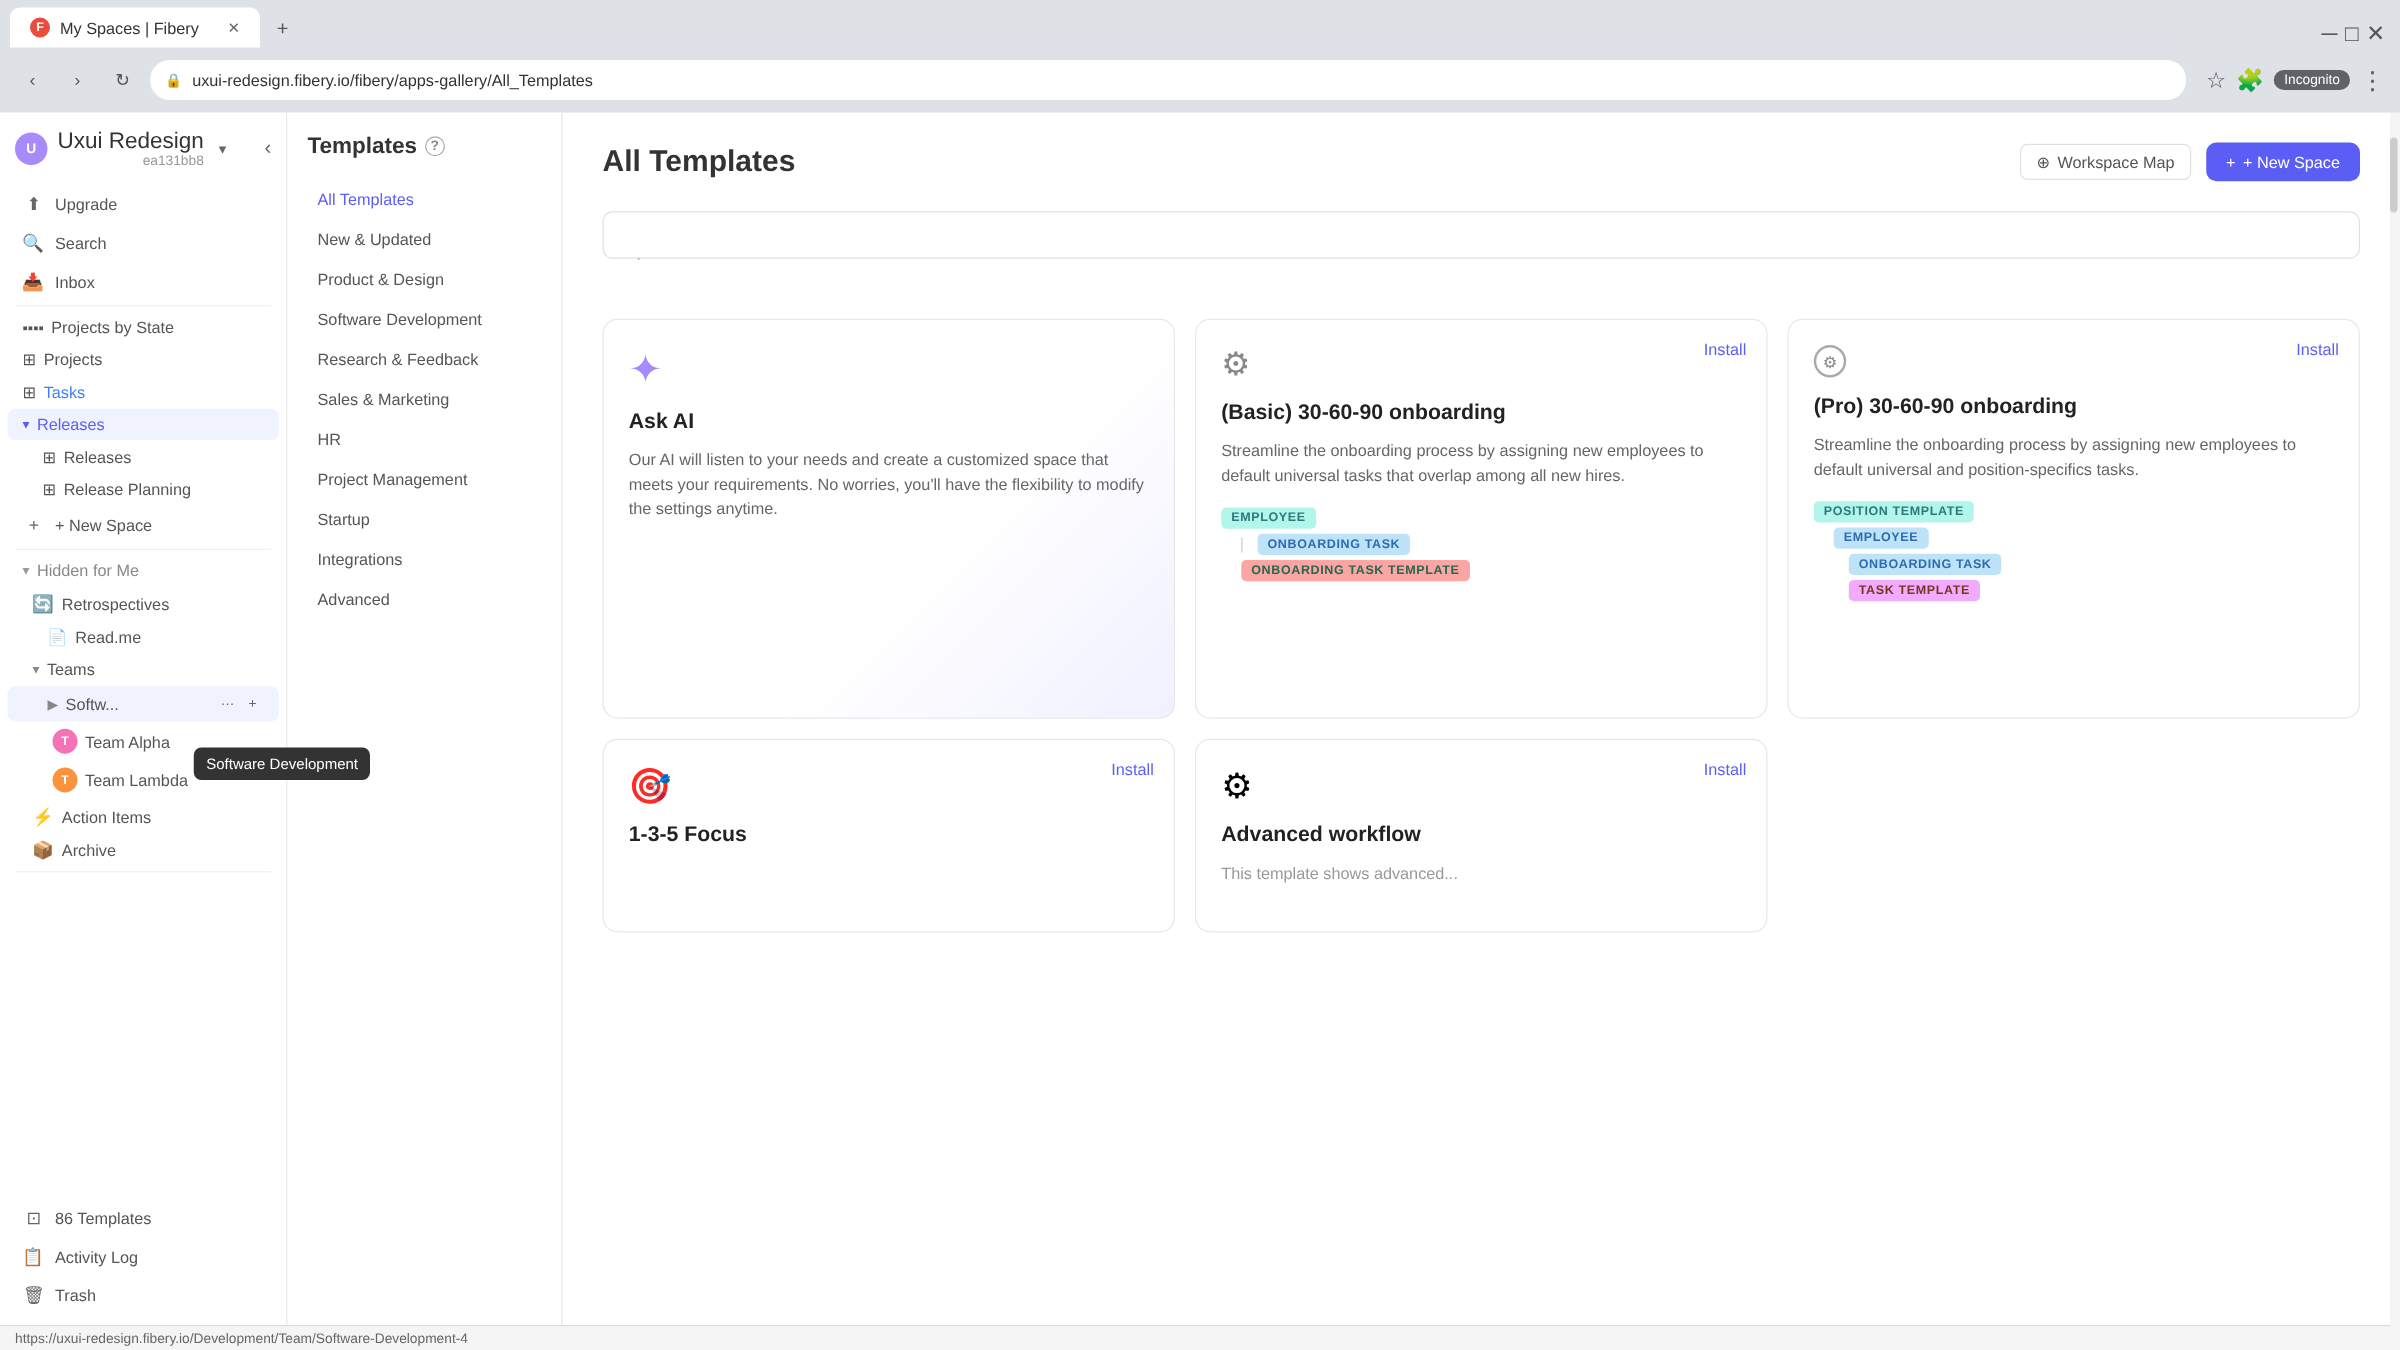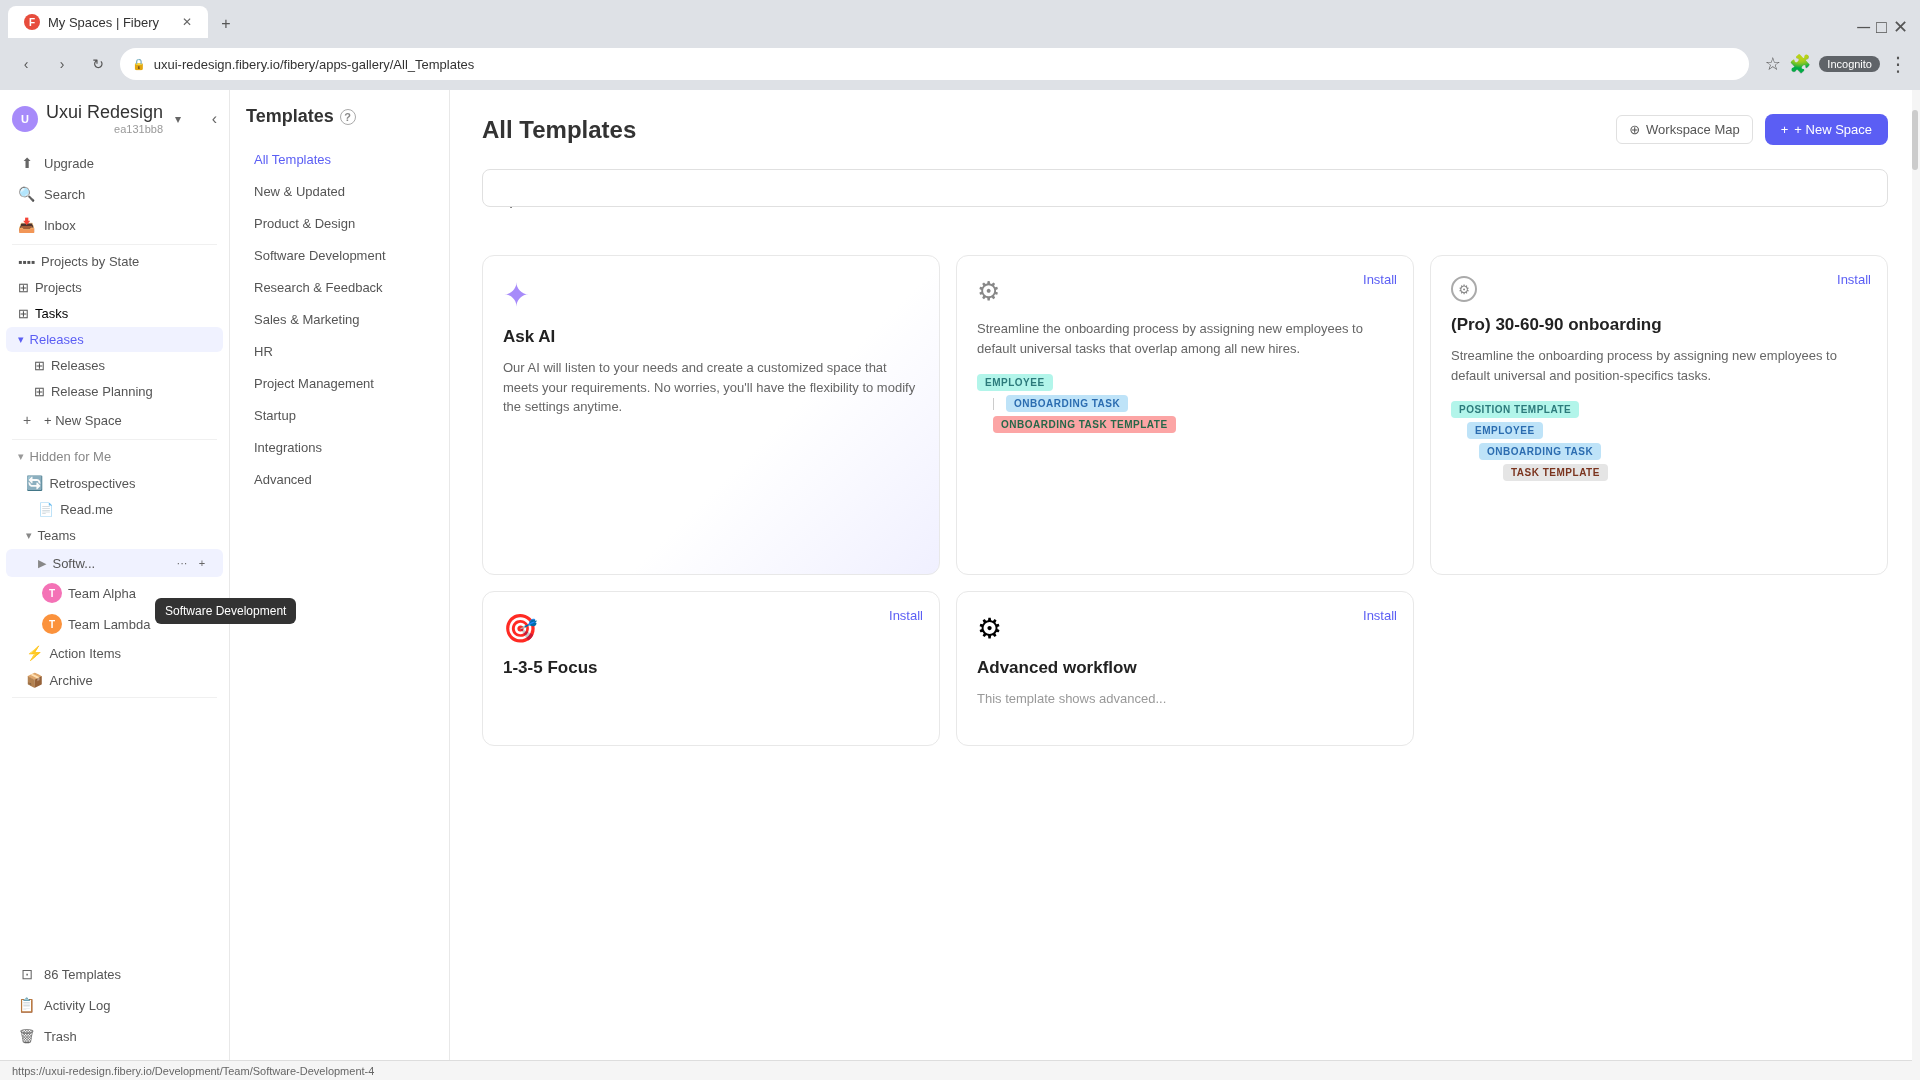--- a/index.html
+++ b/index.html
@@ -62,21 +62,21 @@
     .card-install { position: absolute; top: 16px; right: 16px; font-size: 13px; color: #5b5ef4; font-weight: 500; cursor: pointer; }
     .card-sync { position: absolute; top: 16px; right: 16px; font-size: 13px; color: #5b5ef4; font-weight: 500; cursor: pointer; }
     .card-icon { font-size: 28px; margin-bottom: 12px; }
     .card-title { font-size: 17px; font-weight: 600; color: #222; margin-bottom: 10px; line-height: 1.3; }
     .card-desc { font-size: 13px; color: #666; line-height: 1.5; margin-bottom: 16px; }
     .ai-btn { background: #5b5ef4; color: #fff; border: none; border-radius: 8px; padding: 12px 24px; font-size: 14px; font-weight: 500; cursor: pointer; width: 100%; margin-top: 8px; }
     .tag { padding: 3px 8px; border-radius: 4px; font-size: 10px; font-weight: 600; letter-spacing: 0.5px; }
     .tag-teal { background: #b2f5ea; color: #2c7a7b; }
     .tag-blue { background: #bee3f8; color: #2b6cb0; }
     .tag-green { background: #fca5a5; color: #276749; }
-    .tag-orange { background: #e5e5e5; color: #7b341e; margin-left: 24px; }
+    .tag-orange { background: #f0abfc; color: #7b341e; }
     .mini-diagram { margin: 16px 0 4px; }
     .mini-diagram-row { display: flex; align-items: center; gap: 4px; margin-bottom: 4px; }
     .scrollbar-track { position: absolute; right: 0; top: 0; width: 6px; height: 100%; background: #f5f5f5; }
     .scrollbar-thumb { width: 6px; background: #ccc; border-radius: 3px; position: absolute; top: 0; height: 60px; }
     .top-bar { display: flex; align-items: center; justify-content: space-between; margin-bottom: 24px; }
     .workspace-map-btn { display: flex; align-items: center; gap: 6px; color: #555; font-size: 13px; cursor: pointer; padding: 6px 12px; border-radius: 6px; border: 1px solid #e0e0e0; }
     .new-space-btn { display: flex; align-items: center; gap: 6px; background: #5b5ef4; color: #fff; font-size: 13px; font-weight: 500; cursor: pointer; padding: 8px 16px; border-radius: 8px; border: none; }
 
     .status-bar { height: 20px; background: #f5f5f5; border-top: 1px solid #ddd; font-size: 11px; color: #666; display: flex; align-items: center; padding: 0 12px; flex-shrink: 0; }
   </style>
@@ -152,21 +152,21 @@
       <div class="group-item" style="padding-left:12px;">
         <span class="item-icon" style="font-size:12px;">▪▪▪▪</span>
         <span style="font-size:13px; color:#555;">Projects by State</span>
       </div>
       <div class="group-item" style="padding-left:12px;">
         <span class="item-icon">⊞</span>
         <span style="font-size:13px; color:#555;">Projects</span>
       </div>
       <div class="group-item" style="padding-left:12px;">
         <span class="item-icon">⊞</span>
-        <span style="font-size:13px; color:#000000;text-align:center;">Tasks</span>
+        <span style="font-size:13px; color:#3b82f6;text-align:center;">Tasks</span>
       </div>
 
       <div class="group-item active-nav" style="padding-left:12px;">
         <span class="item-icon" style="font-size:11px;">▾</span>
         <span style="font-size:13px;">Releases</span>
       </div>
       <div class="group-item" style="padding-left:28px;">
         <span class="item-icon">⊞</span>
         <span style="font-size:13px; color:#555;">Releases</span>
       </div>
@@ -315,20 +315,21 @@
 
       <div class="template-card" style="background: linear-gradient(135deg, #fff 60%, #f0f0ff 100%); min-height: 320px;">
         <div class="card-icon" style="color: #a78bfa; font-size:32px;">✦</div>
         <div class="card-title">Ask AI</div>
         <div class="card-desc">Our AI will listen to your needs and create a customized space that meets your requirements. No worries, you'll have the flexibility to modify the settings anytime.</div>
       </div>
 
       <div class="template-card">
         <span class="card-install">Install</span>
         <div class="card-icon" style="font-size:26px; color:#888;">⚙</div>
+        <div class="card-title">(Basic) 30-60-90 onboarding</div>
         <div class="card-desc">Streamline the onboarding process by assigning new employees to default universal tasks that overlap among all new hires.</div>
         <div class="mini-diagram">
           <div class="mini-diagram-row">
             <span class="tag tag-teal">EMPLOYEE</span>
           </div>
           <div class="mini-diagram-row" style="padding-left:16px;">
             <div style="width:1px; height:12px; background:#ccc; margin-right:8px;"></div>
             <span class="tag tag-blue">ONBOARDING TASK</span>
           </div>
           <div class="mini-diagram-row" style="padding-left:16px;">

